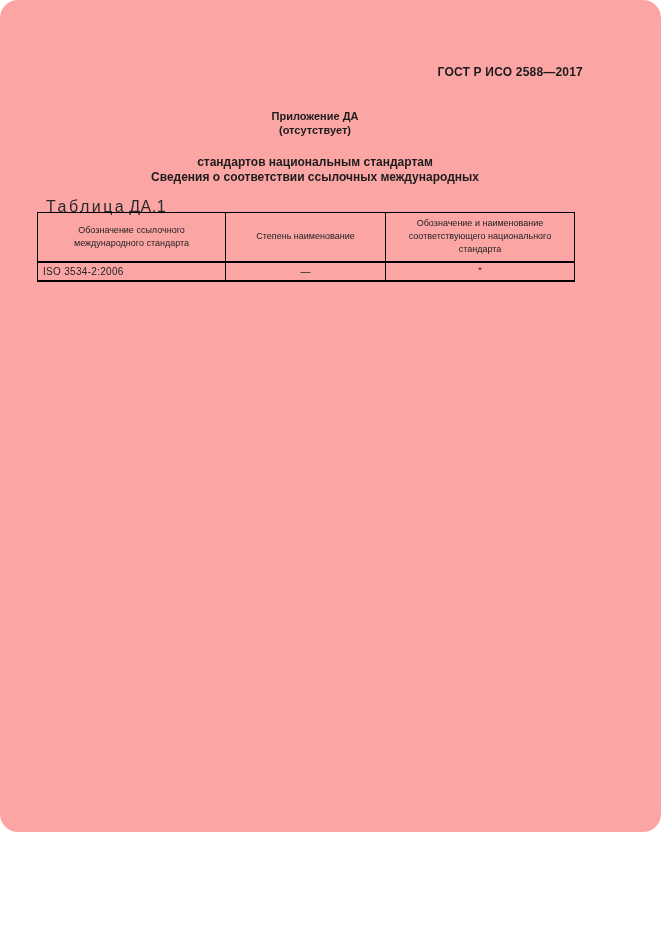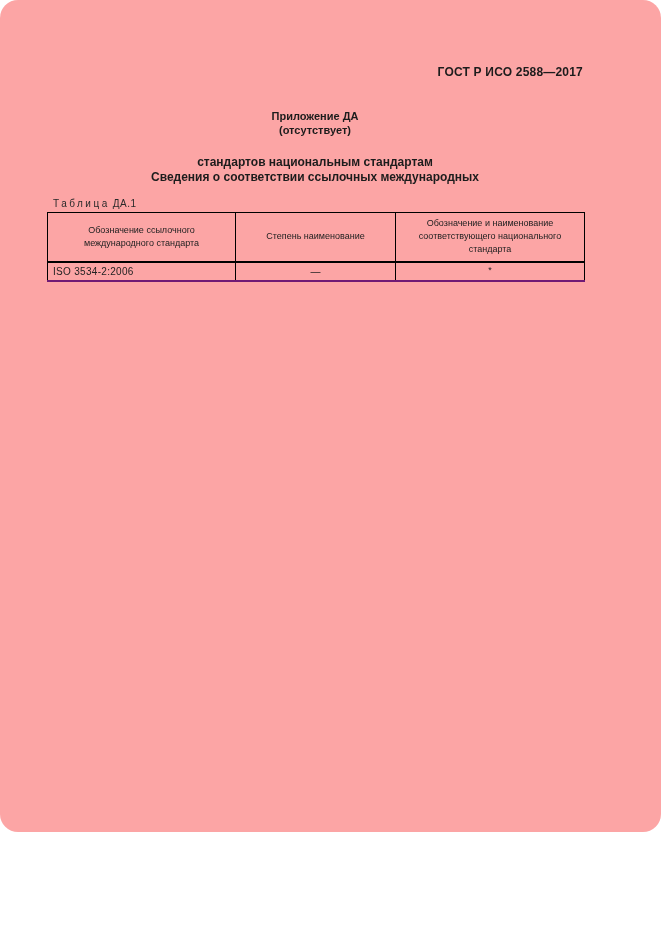--- a/index.html
+++ b/index.html
@@ -43,30 +43,30 @@
     left: 47px;
     width: 536px;
     text-align: center;
     font-size: 12px;
     font-weight: bold;
     line-height: 15px;
   }
   .table-caption {
     position: absolute;
     top: 198px;
-    left: 53px;
-    font-size: 10px;
+    left: 46px;
+    font-size: 16px;
     color: #2a2a2a;
   }
   .table-caption .spaced { letter-spacing: 2.5px; }
   .table-caption .cap-num { letter-spacing: 0.5px; margin-left: 3px; }
   table.std-table {
     position: absolute;
     top: 212px;
-    left: 47px;
+    left: 37px;
     width: 537px;
     border-collapse: collapse;
     table-layout: fixed;
   }
   table.std-table col.c1 { width: 188px; }
   table.std-table col.c2 { width: 160px; }
   table.std-table col.c3 { width: 189px; }
   table.std-table th,
   table.std-table td {
     border: 1px solid #000000;
@@ -79,21 +79,21 @@
     text-align: center;
     vertical-align: middle;
     padding: 2px 10px;
     border-bottom: 2px solid #000000;
     color: #222222;
   }
   table.std-table tr.data-row td {
     height: 19px;
     font-size: 10px;
     vertical-align: middle;
-    border-bottom: 2px solid #701a75;
+    border-bottom: 2px solid #000000;
     color: #222222;
   }
   table.std-table tr.data-row td.cell-ref {
     text-align: left;
     padding-left: 5px;
     letter-spacing: 0.3px;
   }
   table.std-table tr.data-row td.cell-degree {
     text-align: center;
   }

